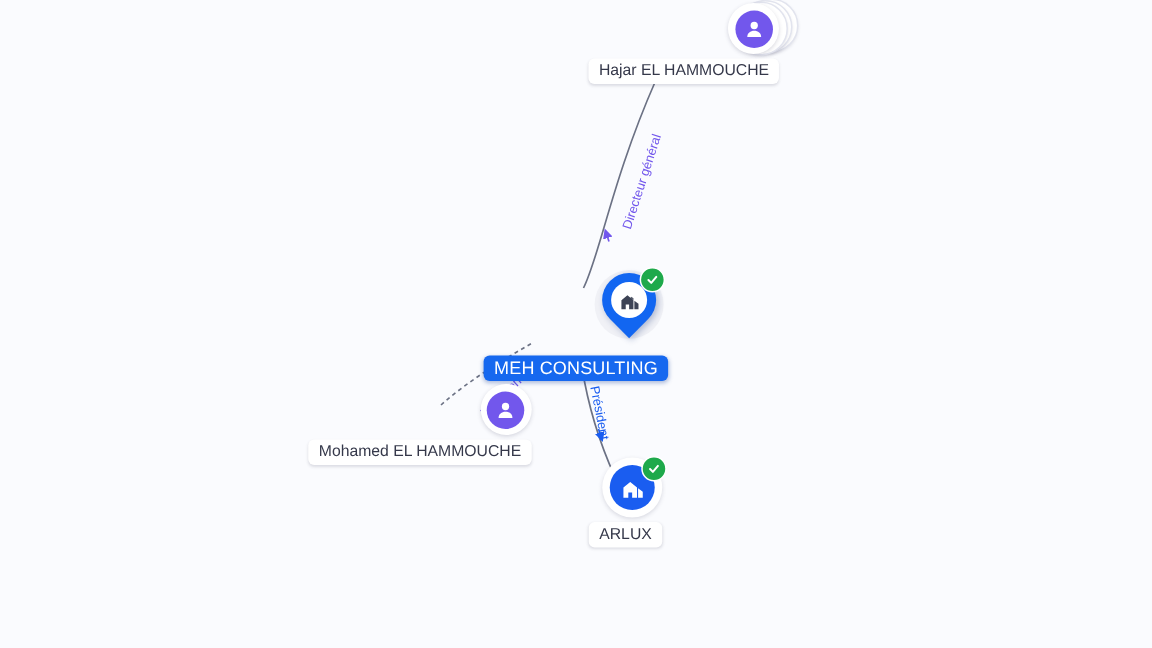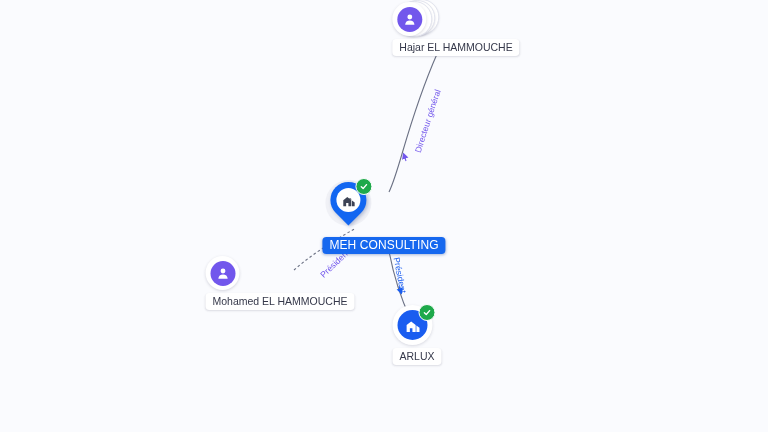--- a/index.html
+++ b/index.html
@@ -26,21 +26,21 @@
     width: 768px;
     height: 432px;
   }
 
   
   .node {
     position: absolute;
     transform: translate(-50%, -50%);
     display: flex;
     flex-direction: column;
-    align-items: flex-start;
+    align-items: flex-end;
   }
 
   
   .person-glyph {
     position: relative;
     width: 34px;
     height: 34px;
   }
   .person-stack {
     position: absolute;

